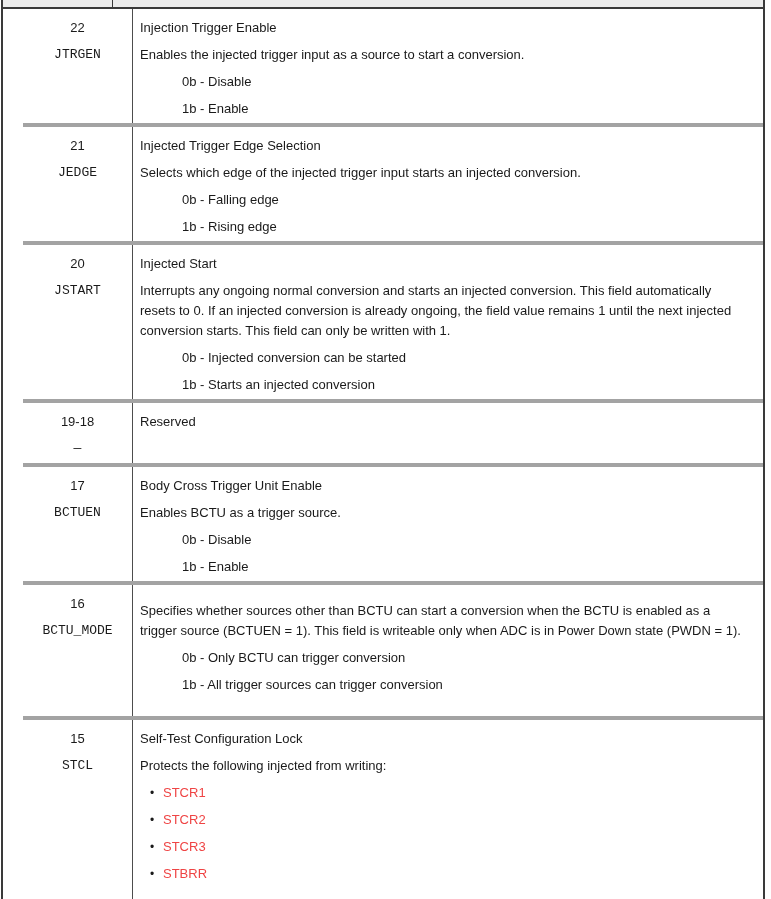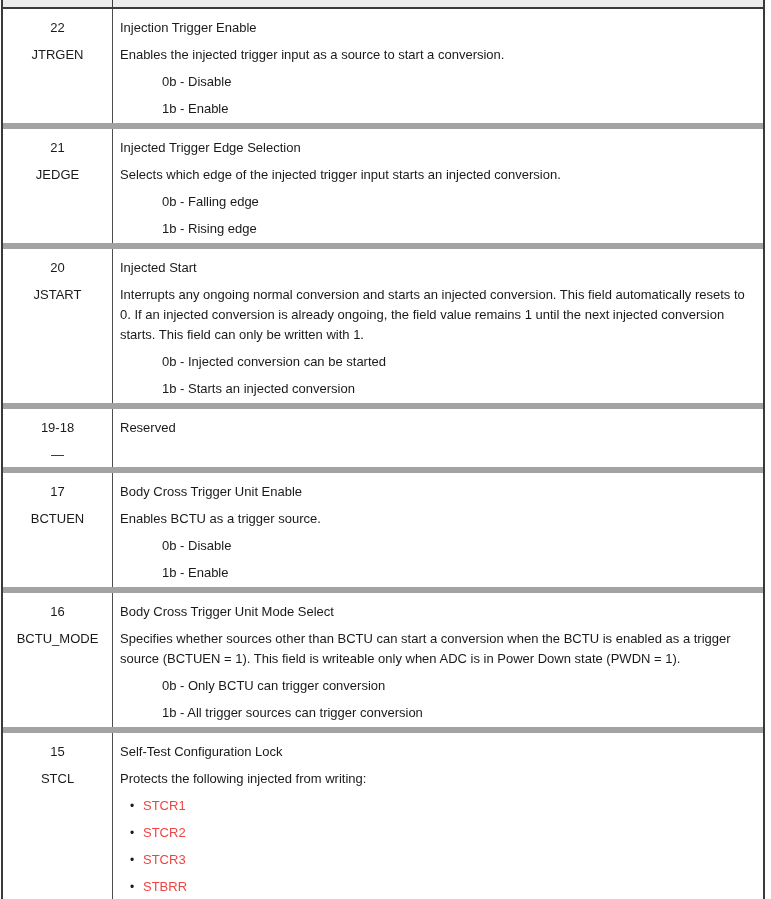--- a/index.html
+++ b/index.html
@@ -26,32 +26,33 @@
   }
   .thead-field-stub {
     width: 110px;
     flex: 0 0 110px;
     border-right: 1px solid #3a3a3a;
     height: 100%;
   }
   .thead-desc-stub { flex: 1; }
   .trow {
     display: flex;
-    border-bottom: 6px solid #a3a3a3;
+    border-bottom: 4px solid #a3a3a3;
     background: #ffffff;
+    margin-left: 20px;
   }
   .cfield {
     width: 110px;
     flex: 0 0 110px;
     border-right: 1px solid #4d4d4d;
     text-align: center;
     padding-top: 9px;
   }
   .bits  { line-height: 20px; }
-  .fname { line-height: 20px; margin-top: 7px; }
+  .fname { line-height: 20px; margin-top: 7px; font-family: Liberation Mono, monospace; }
   .cdesc {
     flex: 1;
     padding: 9px 14px 4px 7px;
   }
   .ttl { line-height: 20px; }
   .dsc { line-height: 20px; margin-top: 7px; }
   .val { line-height: 20px; margin-top: 7px; padding-left: 42px; }
   .bullet-row { line-height: 20px; margin-top: 7px; padding-left: 10px; }
   .bullet {
     display: inline-block;
@@ -137,21 +138,20 @@
       <div class="val">1b - Enable</div>
     </div>
   </div>
 
   <div class="trow" style="min-height:135px">
     <div class="cfield">
       <div class="bits">16</div>
       <div class="fname">BCTU_MODE</div>
     </div>
     <div class="cdesc">
-      <div class="ttl">Body Cross Trigger Unit Mode Select</div>
       <div class="dsc">Specifies whether sources other than BCTU can start a conversion when the BCTU is enabled as a trigger source (BCTUEN = 1). This field is writeable only when ADC is in Power Down state (PWDN = 1).</div>
       <div class="val">0b - Only BCTU can trigger conversion</div>
       <div class="val">1b - All trigger sources can trigger conversion</div>
     </div>
   </div>
 
   <div class="trow" style="min-height:192px">
     <div class="cfield">
       <div class="bits">15</div>
       <div class="fname">STCL</div>

